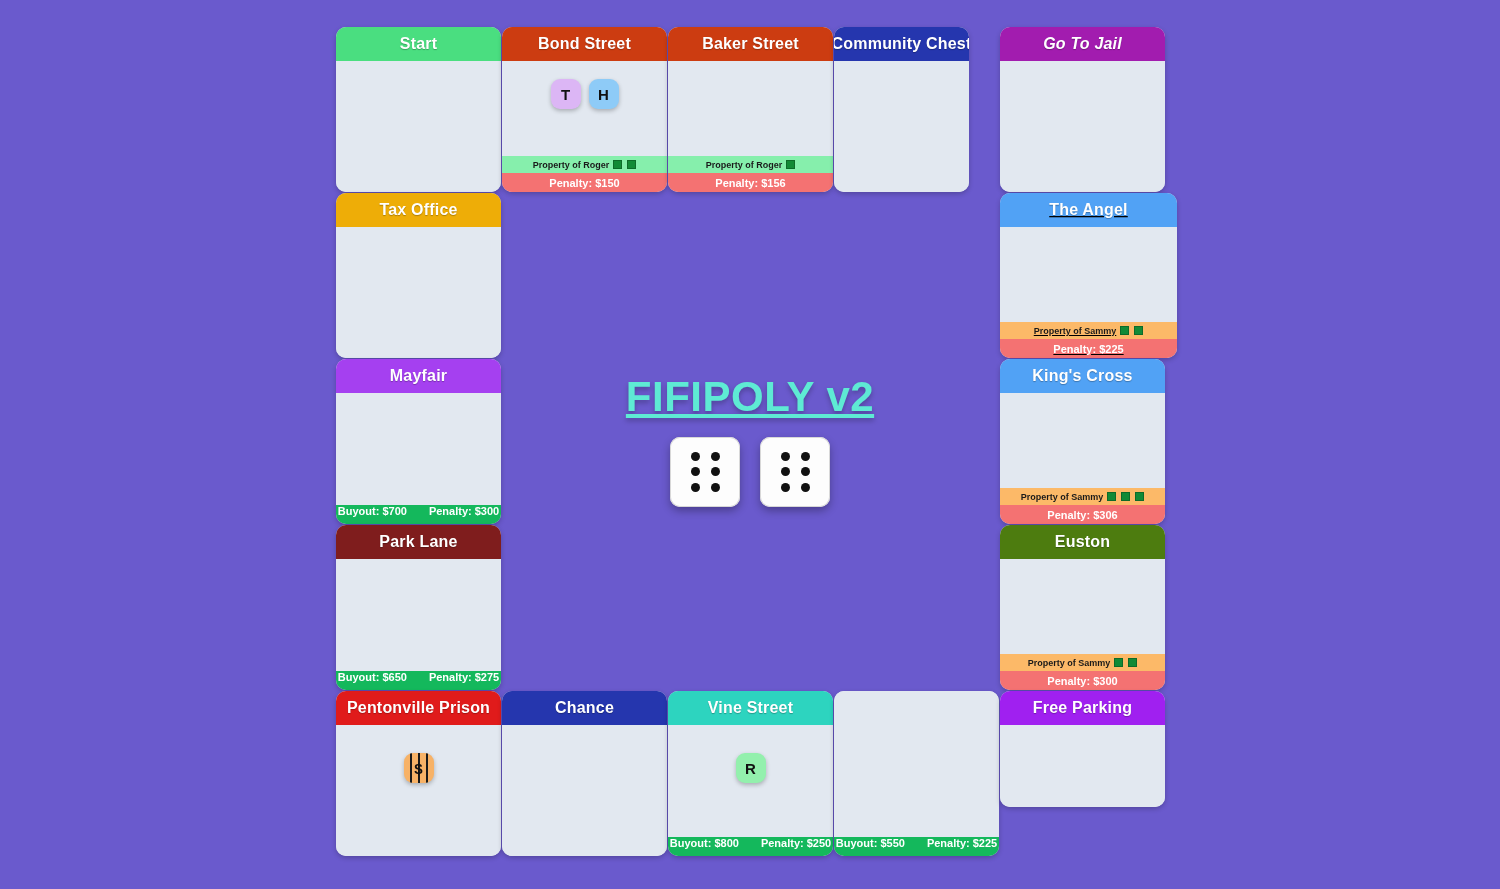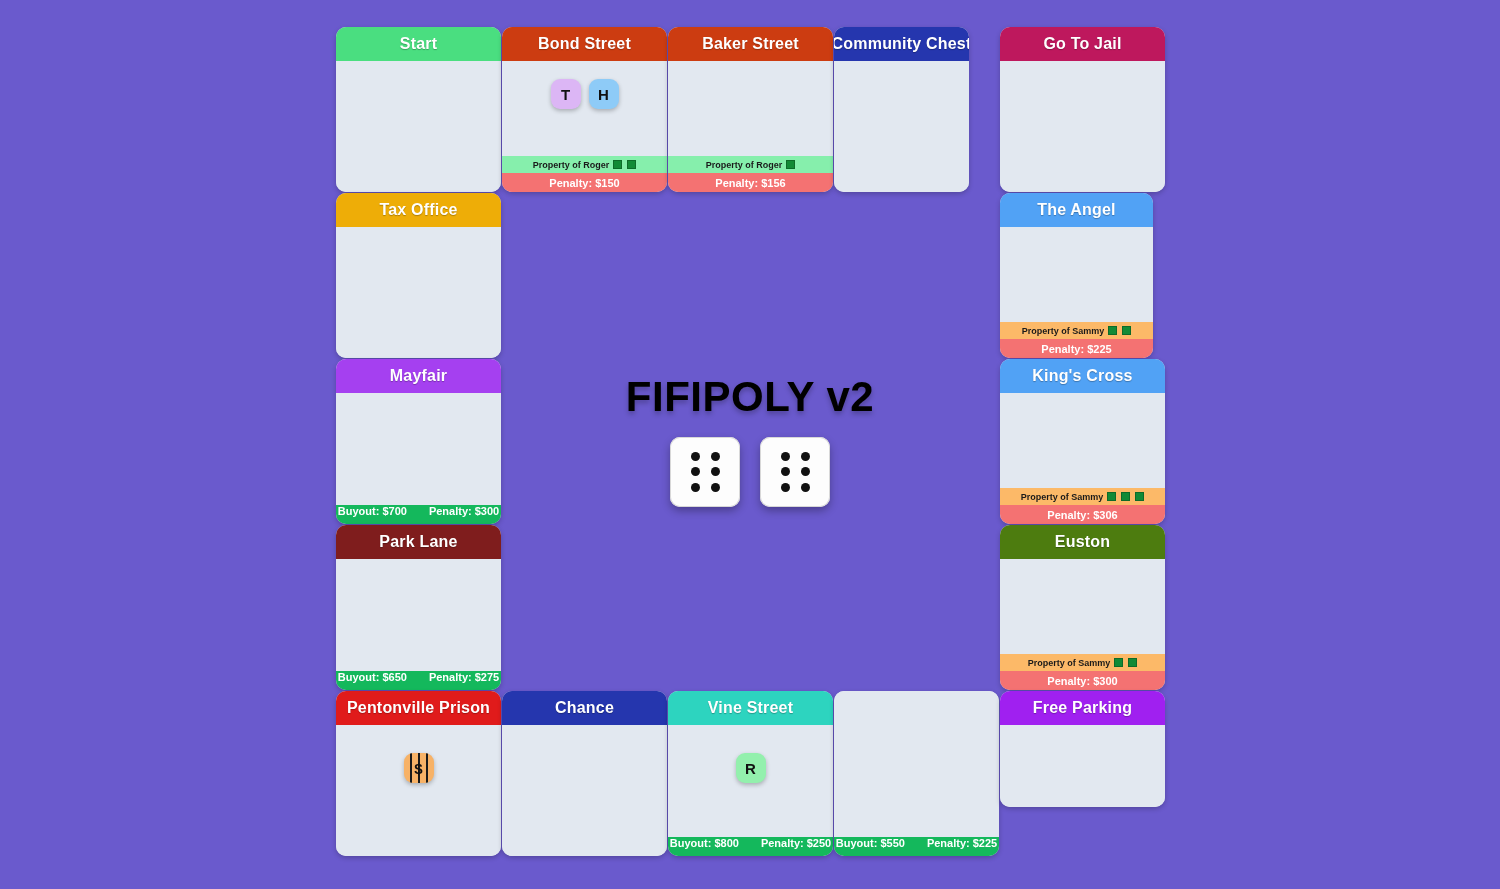--- a/index.html
+++ b/index.html
@@ -146,25 +146,26 @@
     position: absolute;
     left: 506px; top: 196px;
     width: 488px; height: 488px;
     display: flex;
     flex-direction: column;
     align-items: center;
     justify-content: center;
     gap: 16px;
   }
   #game-title {
-    color: #000000;
+    color: #5eead4;
     font-size: 42px;
     font-weight: bold;
     letter-spacing: 0.5px;
     text-shadow: 0 3px 5px rgba(0,0,0,0.25);
+    text-decoration: underline;
   }
   #dice-row { display: flex; gap: 20px; }
   .die {
     width: 70px; height: 70px;
     background: #fdfdfd;
     border-radius: 10px;
     box-shadow: 0 4px 8px rgba(0,0,0,0.3), inset 0 0 0 1px #d8d8d8;
     display: grid;
     grid-template-columns: repeat(2, 1fr);
     grid-template-rows: repeat(3, 1fr);
@@ -212,28 +213,28 @@
           <span class="house"></span>
         </span>
       </div>
       <div class="penalty-strip">Penalty: $156</div>
     </div>
     <div class="cell" style="left: 498px; top: 0px; width: 135px; height: 165px;">
       <div class="cell-header" style="background: rgb(37, 54, 174);">Community Chest</div>
       <div class="cell-body"></div>
     </div>
     <div class="cell" style="left: 664px; top: 0px; width: 165px; height: 165px;">
-      <div class="cell-header" style="background: #be185d;">Go To Jail</div>
+      <div class="cell-header" style="background: #a21caf; font-style: italic;">Go To Jail</div>
       <div class="cell-body"></div>
     </div>
     <div class="cell" style="left: 0px; top: 166px; width: 165px; height: 165px;">
       <div class="cell-header" style="background: rgb(238, 173, 7);">Tax Office</div>
       <div class="cell-body"></div>
     </div>
-    <div class="cell" style="left: 664px; top: 166px; width: 153px; height: 165px;">
+    <div class="cell" style="left: 664px; top: 166px; width: 177px; height: 165px; text-decoration: underline;">
       <div class="cell-header" style="background: rgb(81, 162, 245);">The Angel</div>
       <div class="cell-body"></div>
       <div class="owner-strip" style="background: rgb(252, 185, 104);">
         <span>Property of Sammy</span>
         <span class="houses">
           <span class="house"></span>
           <span class="house"></span>
         </span>
       </div>
       <div class="penalty-strip">Penalty: $225</div>

